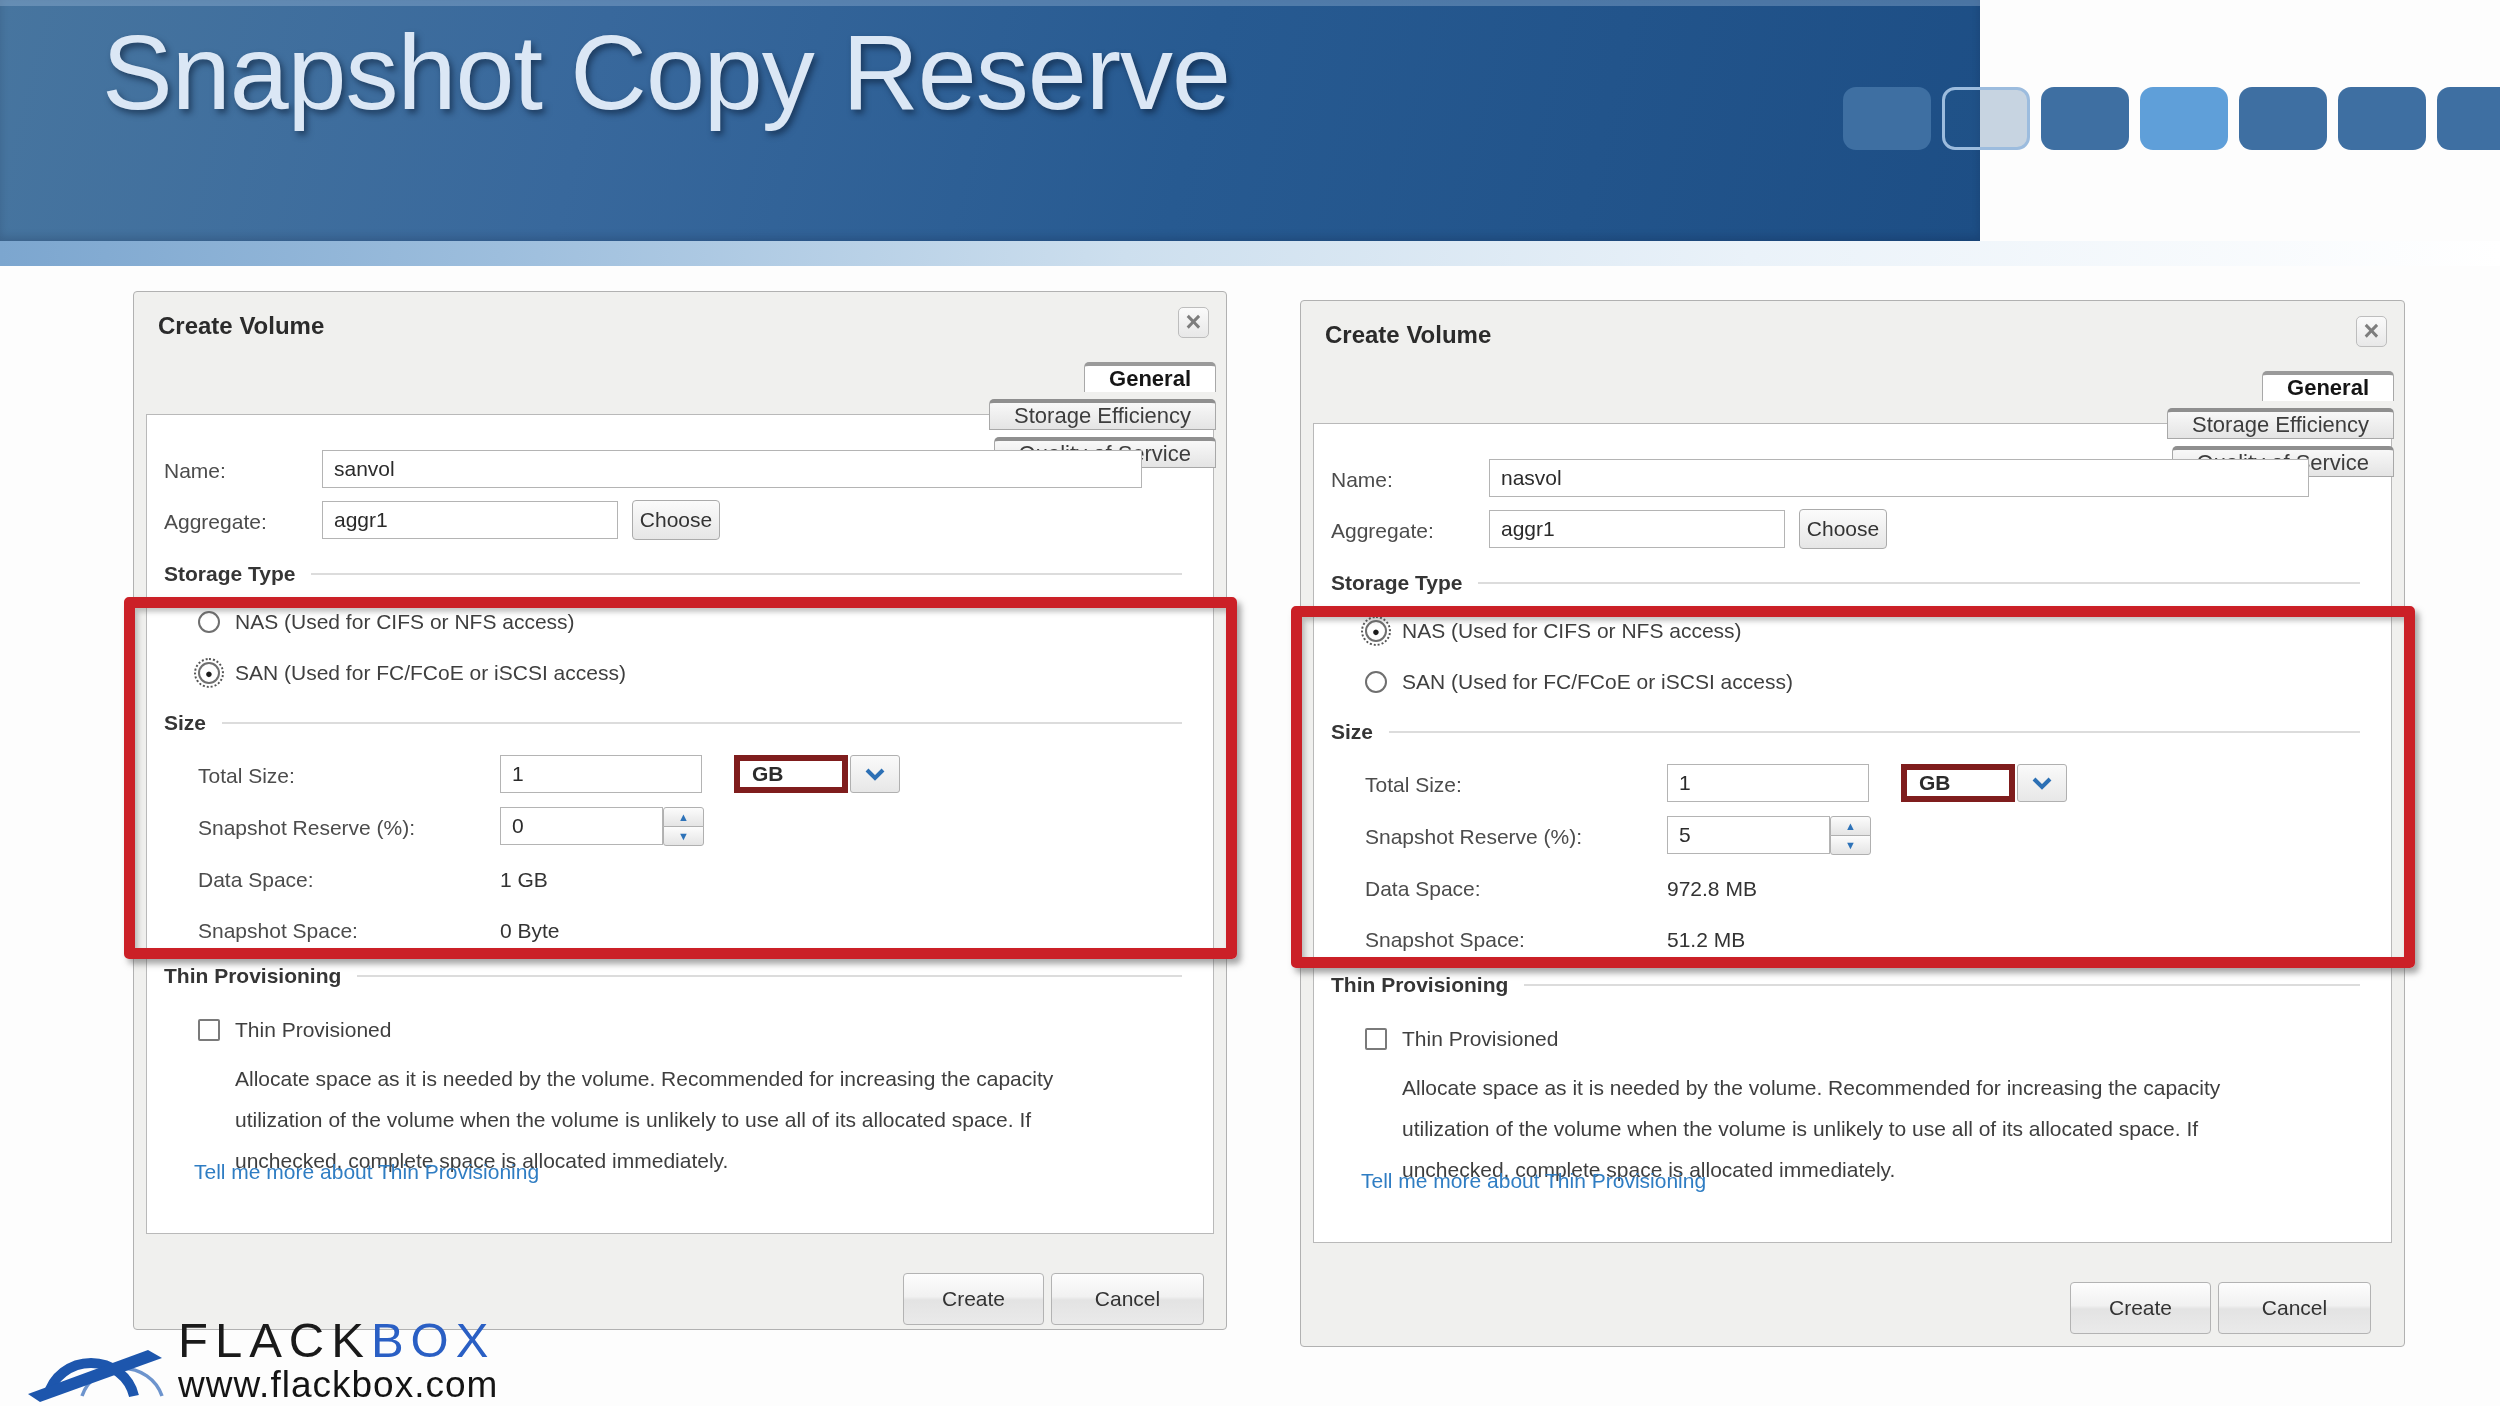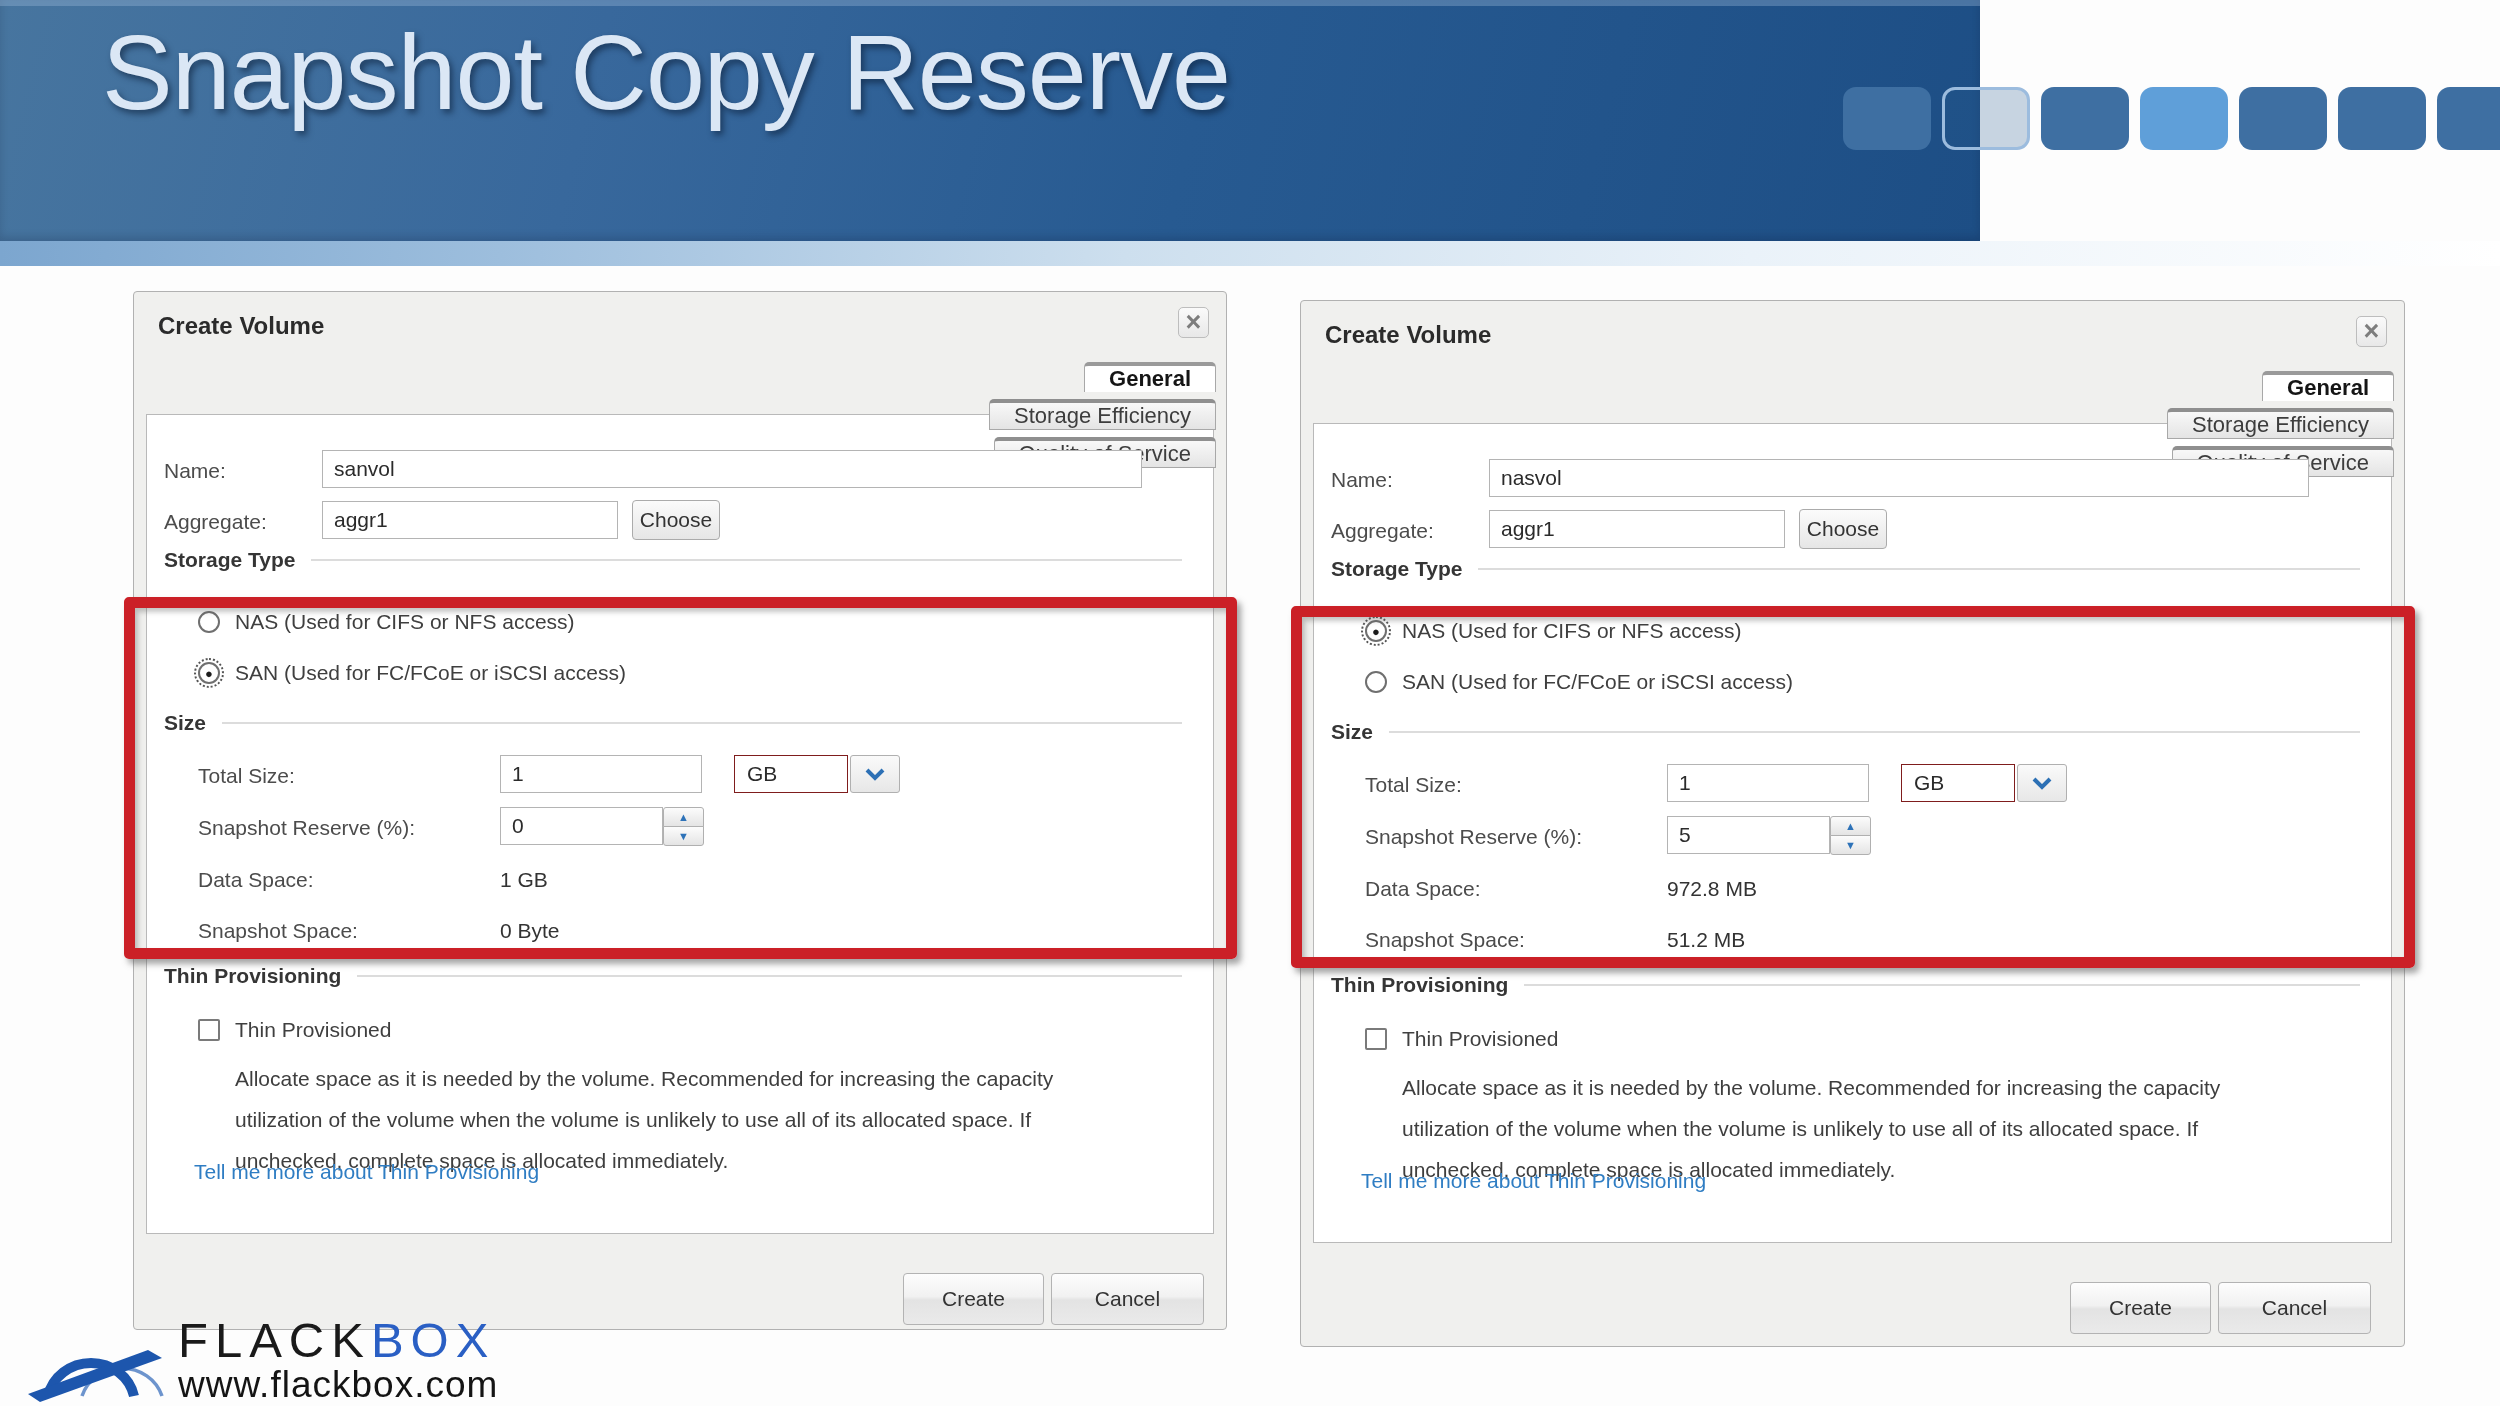--- a/index.html
+++ b/index.html
@@ -74,40 +74,40 @@
   .lbl-aggr { left:30px; top:218px; }
   .inp-aggr { left:188px; top:209px; width:296px; }
   .btn-choose {
     position:absolute; left:498px; top:208px; width:88px; height:40px;
     background:linear-gradient(#fbfbfb,#e6e6e6); border:1px solid #ababab; border-radius:4px;
     font-family:inherit; font-size:21px; color:#333; cursor:pointer; z-index:2;
   }
 
   .sec-head { position:absolute; left:30px; right:44px; display:flex; align-items:center; gap:16px; font-weight:bold; color:#353535; white-space:nowrap; z-index:2; }
   .sec-head .line { flex:1; height:2px; background:#dcdcdc; }
-  .sec-storage { top:256px;justify-content:center; }
+  .sec-storage { top:270px;justify-content:center; }
   .sec-size    { top:419px; }
   .sec-thin    { top:648px;margin-top:24px; }
 
   .radio-row { position:absolute; display:flex; align-items:center; gap:15px; white-space:nowrap; color:#3f3f3f; cursor:pointer; z-index:2; }
   .row-nas { left:64px; top:318px; }
   .row-san { left:64px; top:369px; }
   .radio-circle {
     width:22px; height:22px; border:2px solid #6f6f6f; border-radius:50%;
     display:flex; align-items:center; justify-content:center;
     background:#fff; font-size:13px; line-height:1; color:#1c1c1c; flex:none;
   }
   .radio-circle.focused { outline:2px dotted #555; outline-offset:2px; }
 
   .lbl-total { left:64px; top:472px; }
   .inp-total { left:366px; top:463px; width:202px; }
   .unit-field {
     position:absolute; left:600px; top:463px; width:114px; height:38px;
-    border:1px solid #7f1d1d; background:#fff; padding:0 12px;
-    display:flex; align-items:center; color:#2b2b2b; z-index:2;
+    border:6px solid #7f1d1d; background:#fff; padding:0 12px;
+    display:flex; align-items:center; color:#2b2b2b; z-index:2;font-weight:bold;
   }
   .unit-btn {
     position:absolute; left:716px; top:463px; width:50px; height:38px;
     background:linear-gradient(#fafafa,#e7e7e7); border:1px solid #b0b0b0; border-radius:3px;
     display:flex; align-items:center; justify-content:center; cursor:pointer; z-index:2; padding:0;
   }
   .lbl-reserve { left:64px; top:524px; }
   .inp-reserve { left:366px; top:515px; width:163px; }
   .spinner { position:absolute; left:529px; top:515px; width:41px; height:39px; display:flex; flex-direction:column; z-index:2; }
   .spin-btn {

